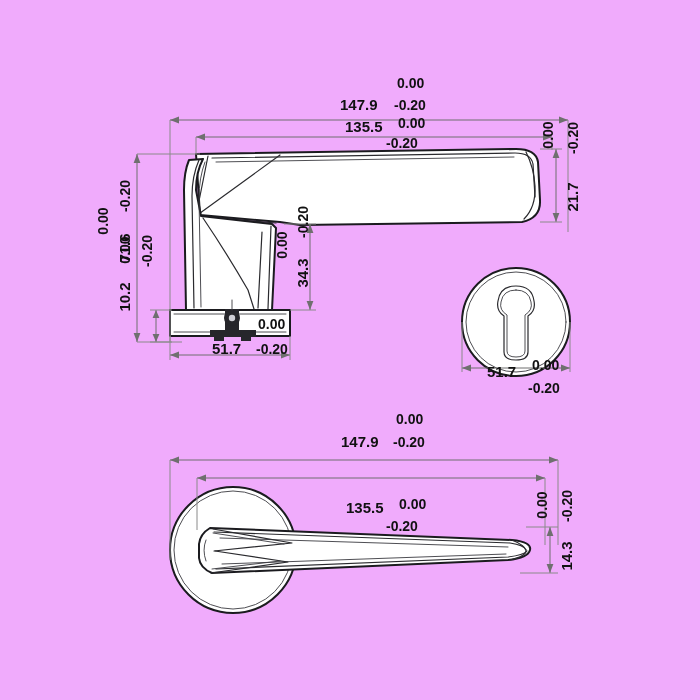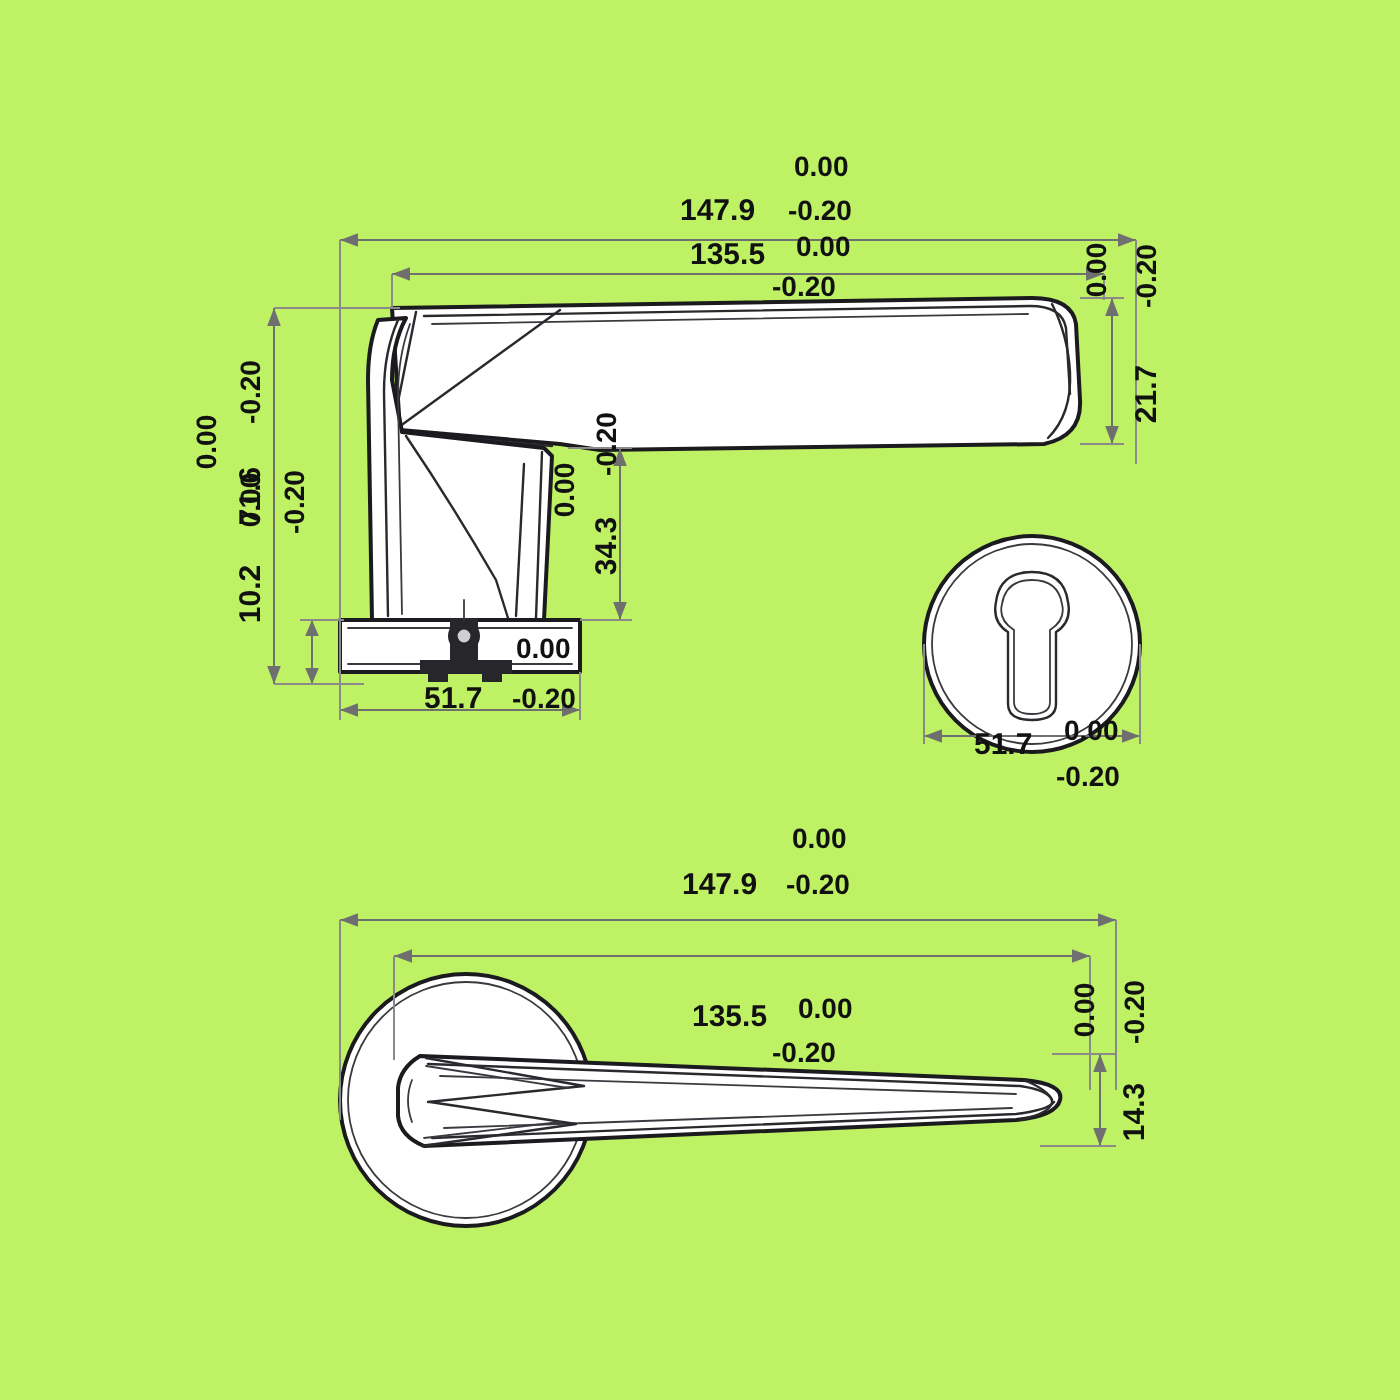--- a/index.html
+++ b/index.html
@@ -4,21 +4,21 @@
 <style>
   html, body {
     margin: 0;
     padding: 0;
     background: #ffffff;
   }
   #sheet {
     position: relative;
     width: 700px;
     height: 700px;
-    background: #bef264;
+    background: #f0abfc;
     overflow: hidden;
     font-family: "Liberation Sans", sans-serif;
   }
   #sheet svg {
     position: absolute;
     left: 0;
     top: 0;
     width: 700px;
     height: 700px;
   }

